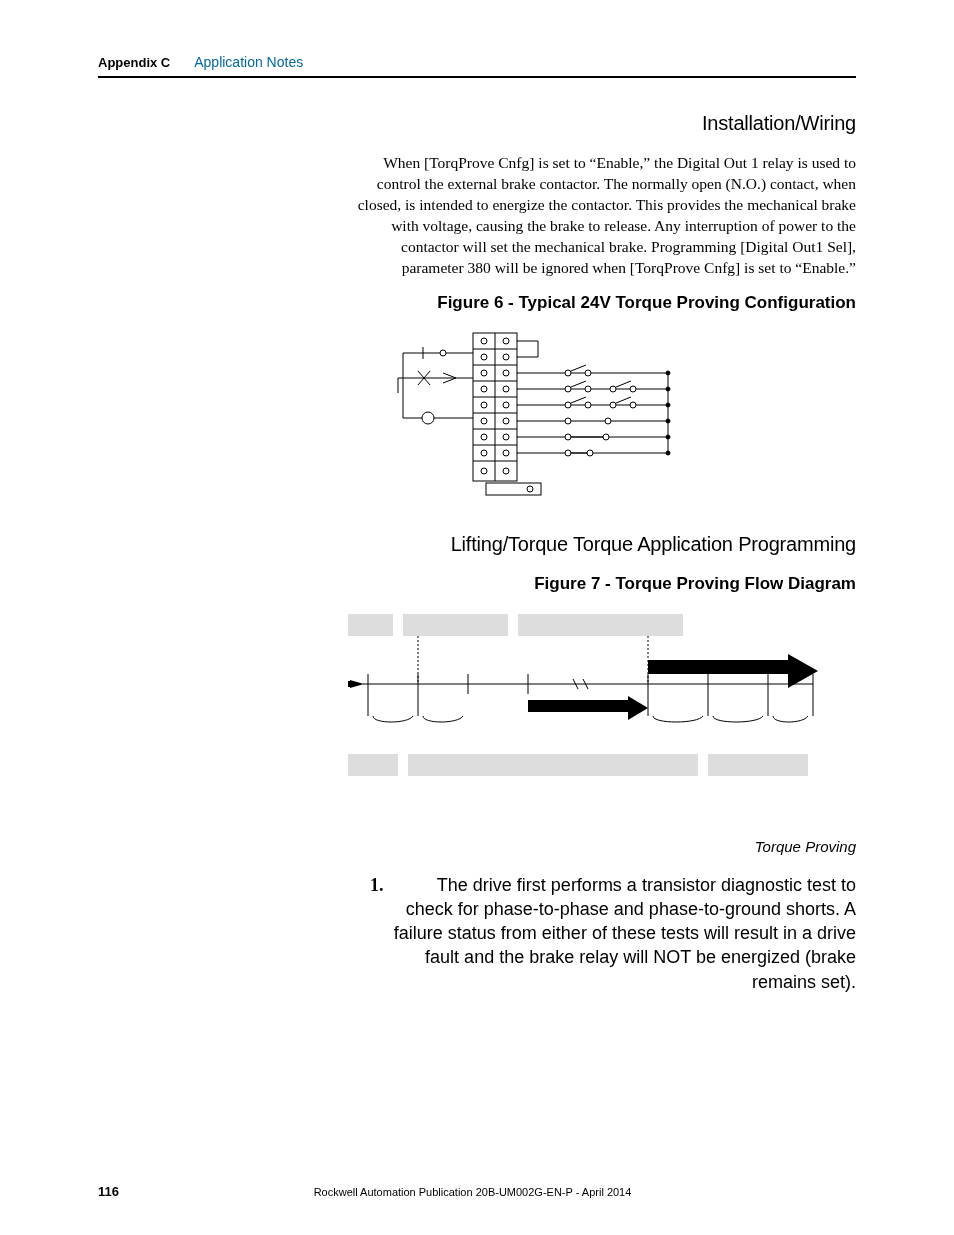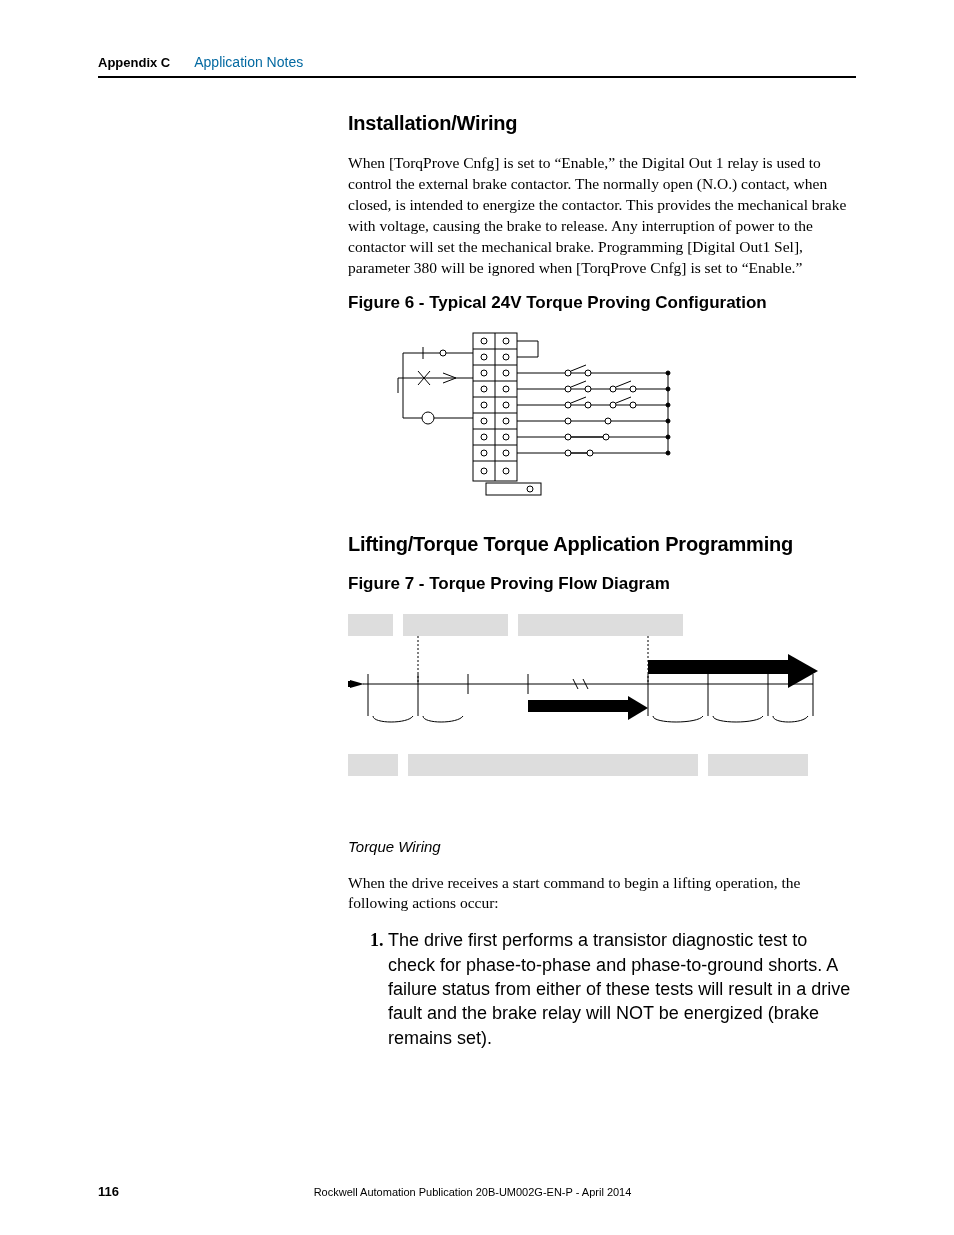--- a/index.html
+++ b/index.html
@@ -9,20 +9,21 @@
     padding: 0;
     font-family: Georgia, 'Times New Roman', serif;
     background: #fff;
     color: #000;
     width: 954px;
     height: 1235px;
     position: relative;
   }
   .page {
     padding: 54px 98px 40px 98px;
+    text-align: right;
   }
   .header {
     display: flex;
     align-items: baseline;
     border-bottom: 2px solid #000;
     padding-bottom: 6px;
     margin-bottom: 34px;
   }
   .appendix-label {
     font-family: Arial, Helvetica, sans-serif;
@@ -34,21 +35,21 @@
     font-family: Arial, Helvetica, sans-serif;
     font-size: 14px;
     font-weight: 400;
     color: #0369a1;
   }
   .content-col {
     margin-left: 250px;
   }
   h2.section-heading {
     font-family: Arial, Helvetica, sans-serif;
-    font-weight: 700;
+    font-weight: 400;
     font-size: 20px;
     margin: 0 0 18px 0;
     letter-spacing: -0.2px;
   }
   p.body {
     font-family: 'Garamond', Georgia, 'Times New Roman', serif;
     font-size: 15.5px;
     line-height: 1.35;
     margin: 0 0 14px 0;
   }
@@ -275,23 +276,22 @@
           <path d="M 365 112 C 365 120, 410 120, 415 112"></path>
           <path d="M 425 112 C 425 120, 455 120, 460 112"></path>
         </g>
 
         <rect x="0" y="150" width="50" height="22" fill="#ddd"></rect>
         <rect x="60" y="150" width="290" height="22" fill="#ddd"></rect>
         <rect x="360" y="150" width="100" height="22" fill="#ddd"></rect>
       </svg>
     </div>
 
-    <h3 class="subhead">Torque Wiring</h3>
-
-    <p class="body">When the drive receives a start command to begin a lifting operation, the following actions occur:</p>
+    <h3 class="subhead">Torque Proving</h3>
+
 
     <ol class="steps">
       <li>The drive first performs a transistor diagnostic test to check for phase-to-phase and phase-to-ground shorts. A failure status from either of these tests will result in a drive fault and the brake relay will NOT be energized (brake remains set).</li>
     </ol>
 
   </div>
 
 </div>
 
 <div class="footer">

